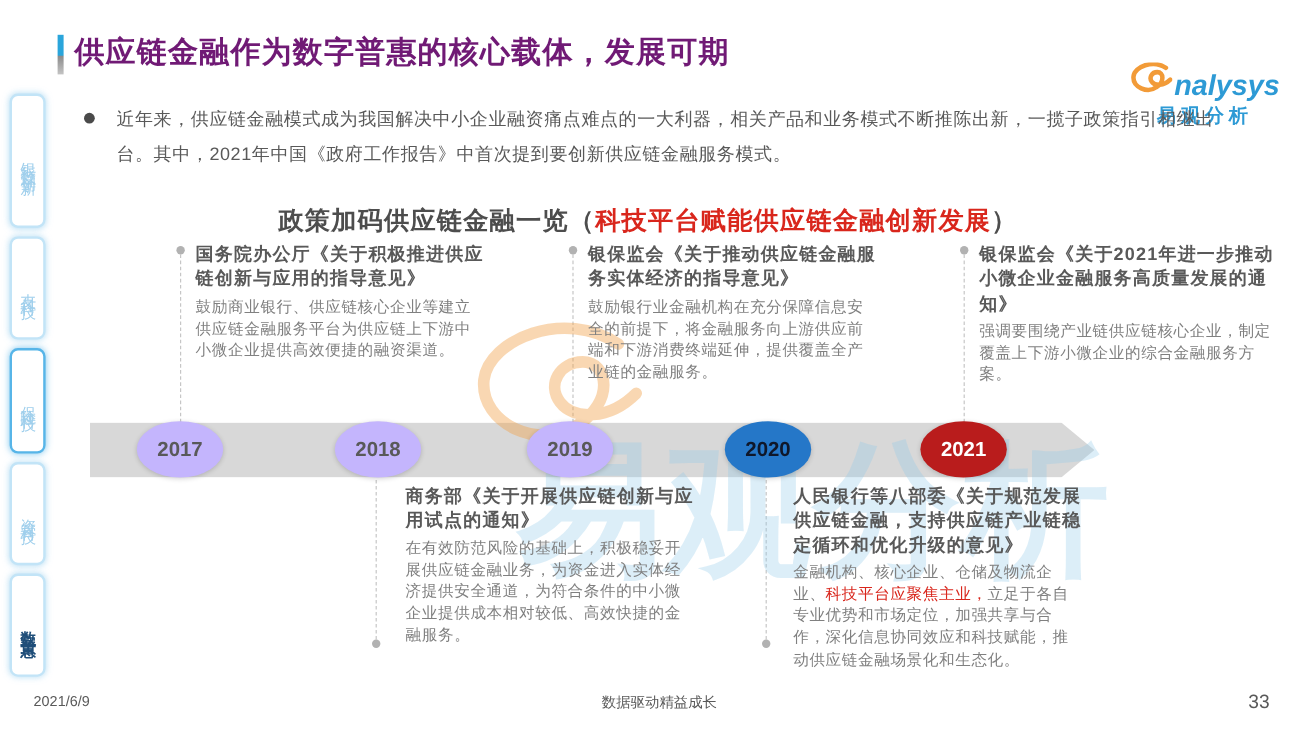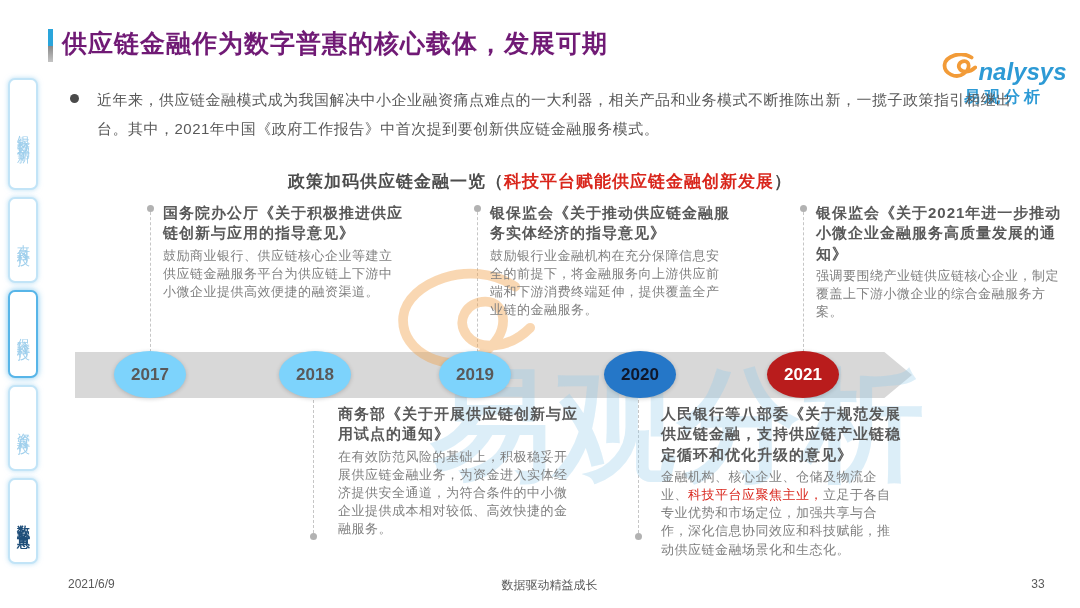--- a/index.html
+++ b/index.html
@@ -30,34 +30,34 @@
     box-shadow:0 0 5px rgba(125,195,235,.55); cursor:pointer;
   }
   .side-tab.hl { border-color:#57b5e8; box-shadow:0 0 6px rgba(87,181,232,.8); }
   .side-tab.active { color:#1f4e79; font-weight:bold; }
 
   
   .bullet-dot { left:70px; top:94px; width:9px; height:9px; border-radius:50%; background:#4a4a4a; }
   .bullet-text { left:97px; top:85px; width:928px; font-size:15px; line-height:1.95; color:#595959; letter-spacing:0.5px; }
 
   
-  .diagram-title { left:0; top:170px; width:1080px; text-align:center; font-size:17px; font-weight:bold; color:#4d4d4d; letter-spacing:1px; z-index:4; }
+  .diagram-title { left:0; top:170px; width:1080px; text-align:center; font-size:21px; font-weight:bold; color:#4d4d4d; letter-spacing:1px; z-index:4; }
   .red-strong { color:#d9261c; }
 
   
   .watermark { z-index:2; pointer-events:none; }
   .wm-text { left:430px; top:345px; font-size:122px; font-weight:bold; color:rgba(145,202,234,0.32); letter-spacing:2px; white-space:nowrap; }
   .wm-swirl { left:388px; top:268px; opacity:0.42; }
 
   
   .timeline-bar { left:75px; top:352px; width:837px; height:46px; background:#d8d8d8; z-index:1;
     clip-path:polygon(0 0,96.7% 0,100% 50%,96.7% 100%,0 100%); }
   .year-ellipse { top:351px; width:72px; height:47px; border-radius:50%;
     display:flex; align-items:center; justify-content:center;
-    font-size:17px; font-weight:bold; color:#595959; background:#7dd3fc;
+    font-size:17px; font-weight:bold; color:#595959; background:#c4b5fd;
     box-shadow:0 1px 4px rgba(0,0,0,0.18); z-index:3; }
   .year-ellipse.blue { background:#2577c8; color:#0f172a; }
   .year-ellipse.red  { background:#b91c1c; color:#fff; }
 
   
   .vdash { border-left:1px dashed #c6c6c6; width:1px; z-index:1; }
   .vdash .cdot { position:absolute; left:-4px; width:7px; height:7px; border-radius:50%; background:#b2b2b2; }
   .vdash.above { top:207px; height:145px; }
   .vdash.above .cdot { top:-2px; }
   .vdash.below { top:400px; height:138px; }
@@ -65,23 +65,23 @@
 
   
   .event { z-index:4; }
   .event.above { top:203px; }
   .event.below { top:404px; }
   .ev-title { font-size:15px; font-weight:bold; color:#595959; letter-spacing:1px; line-height:1.35; margin-bottom:3px; }
   .ev-body { font-size:13px; color:#808080; letter-spacing:0.5px; line-height:1.4; }
   .ev-body .red-strong { font-weight:normal; }
 
   
-  .footer-date { left:28px; top:577px; font-size:12px; color:#595959;margin-left:40px; }
+  .footer-date { left:28px; top:577px; font-size:12px; color:#595959; }
   .footer-slogan { left:0; top:577px; width:1080px; text-align:center; font-size:12px; color:#595959;padding-left:19px; }
-  .footer-page { left:1018px; top:577px; width:40px; text-align:center; font-size:12px; color:#595959; }
+  .footer-page { left:1018px; top:577px; width:40px; text-align:right; font-size:16px; color:#595959; }
 </style>
 </head>
 <body>
 
 <div class="abs accent-bar"></div>
 <div class="abs page-title">供应链金融作为数字普惠的核心载体，发展可期</div>
 
 <div class="abs logo">
   <div class="logo-row">
     <span>

